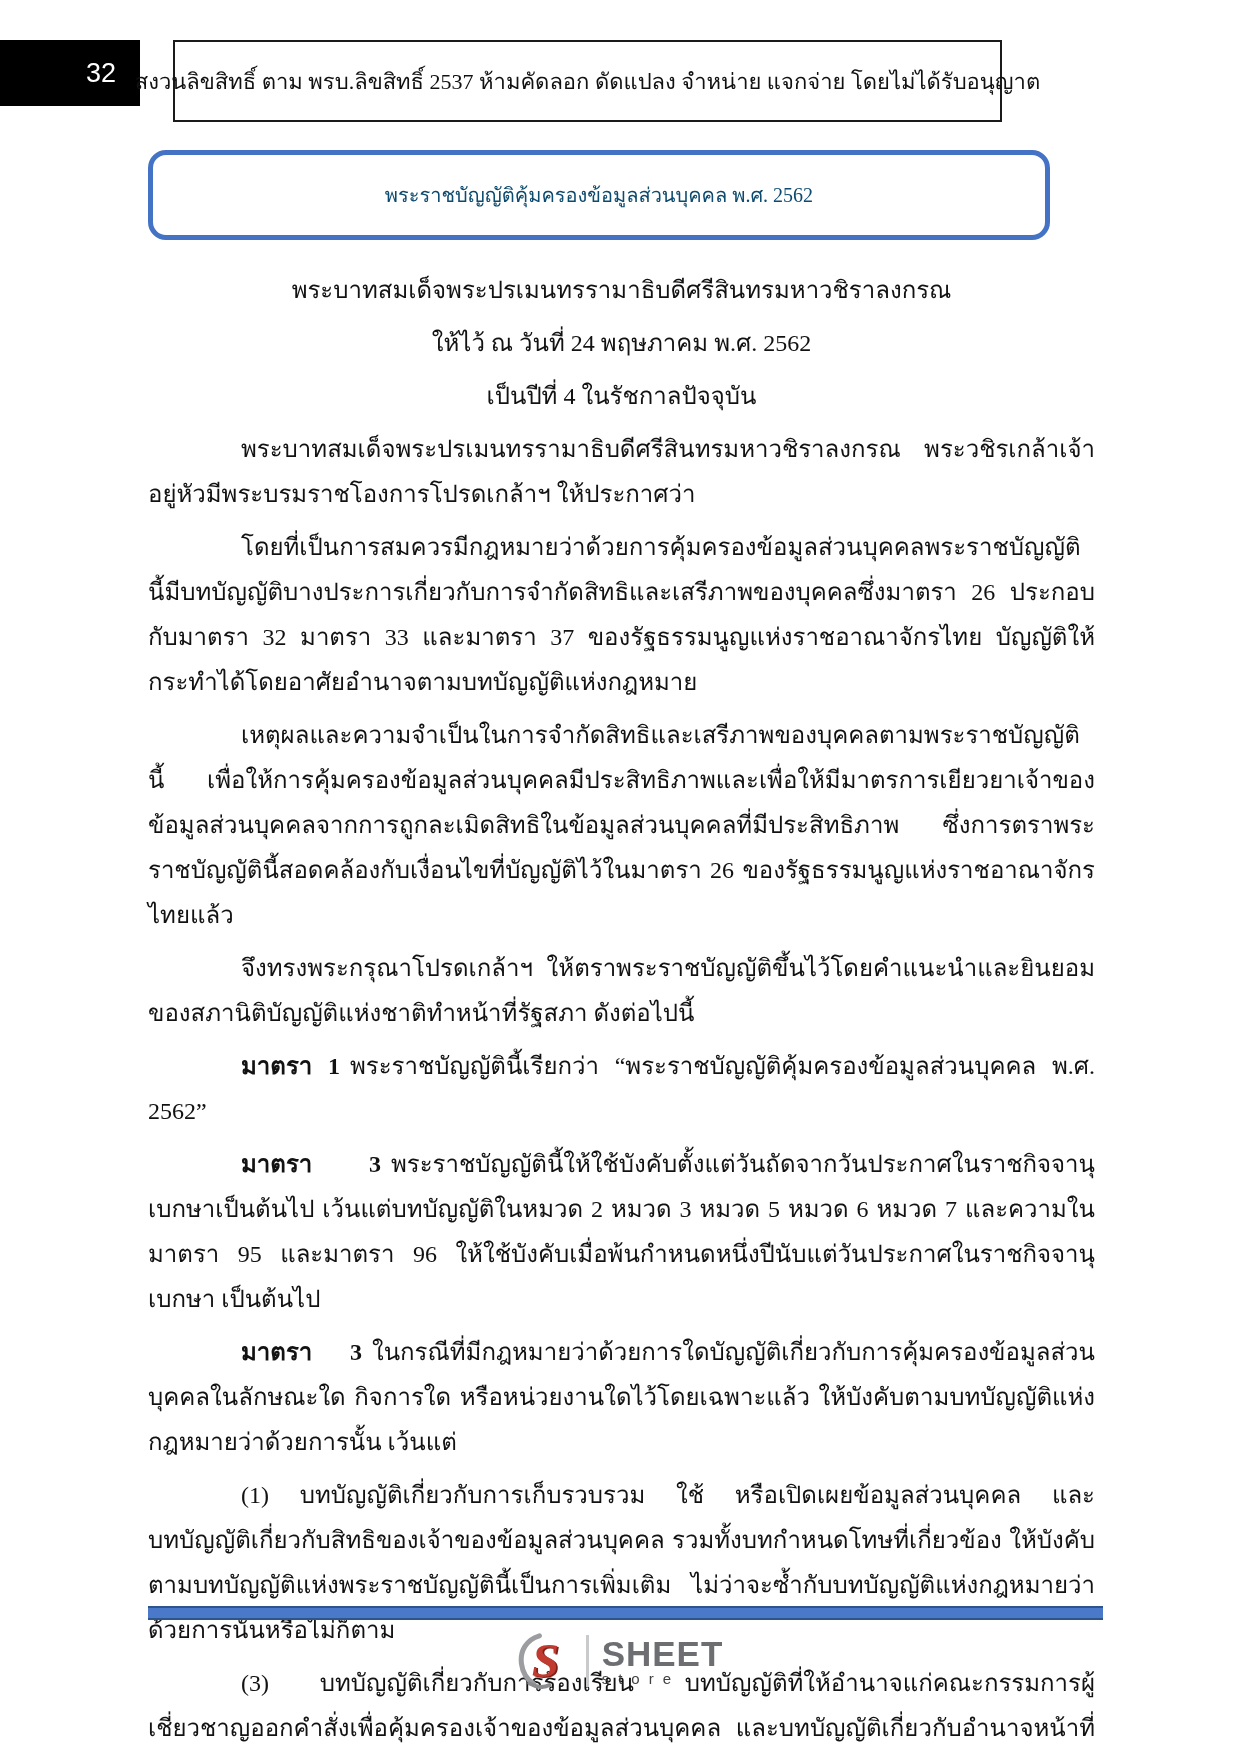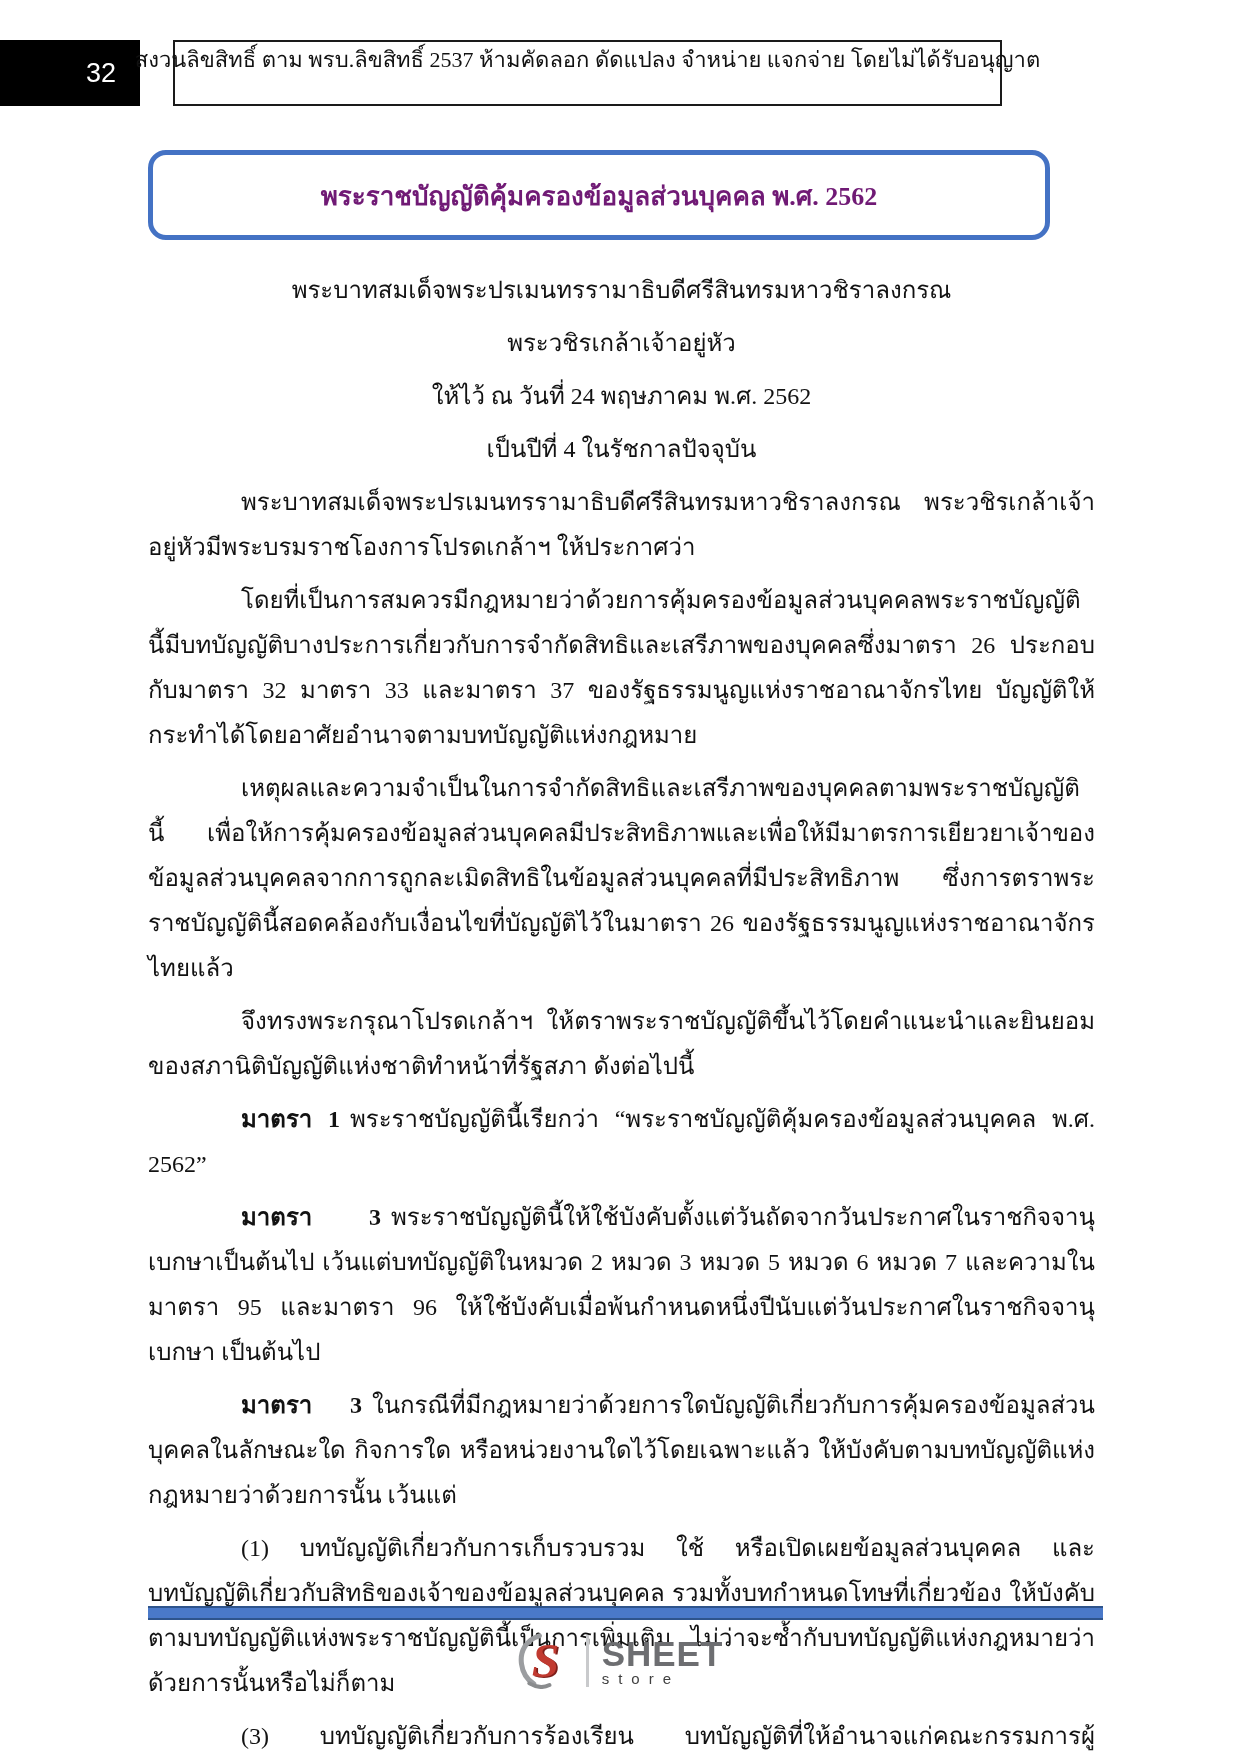--- a/index.html
+++ b/index.html
@@ -14,33 +14,33 @@
   
   .header-row{position:absolute;top:40px;left:0;width:1240px;height:66px;}
   .page-number-box{
     position:absolute;left:0;top:0;width:140px;height:66px;
     background:#000000;color:#ffffff;
     display:flex;align-items:center;justify-content:flex-end;
     padding-right:24px;box-sizing:border-box;
     font-size:27px;font-family:"Liberation Sans","DejaVu Sans",sans-serif;
   }
   .copyright-box{
-    position:absolute;left:173px;top:0;width:829px;height:66px;
+    position:absolute;left:173px;top:0;width:829px;height:82px;
     border:2px solid #1a1a1a;background:#ffffff;
-    display:flex;align-items:flex-start;justify-content:center;
+    display:flex;align-items:center;justify-content:center;
     box-sizing:border-box;font-size:22px;white-space:nowrap;
   }
   
   .title-box{
     position:absolute;left:148px;top:150px;width:902px;height:90px;
     border:5px solid #4472c4;border-radius:18px;background:#ffffff;
     display:flex;align-items:center;justify-content:center;
     box-sizing:border-box;
   }
-  .title-box .title{font-size:26px;font-weight:bold;color:#701a75;}
+  .title-box .title{font-size:20px;font-weight:normal;color:#0c4a6e;}
   
   .body{
     position:absolute;left:140px;top:260px;width:963px;
     font-size:24px;line-height:45px;color:#121212;
   }
   .body p{margin:8px;padding:0;}
   .center-line{text-align:center;}
   .para{text-align:justify;text-align-last:left;text-indent:93px;}
   .para .lead{font-weight:bold;margin-right:10px;}
   .para .lead:empty{display:none;margin:0;}
@@ -75,21 +75,20 @@
       <span>สงวนลิขสิทธิ์ ตาม พรบ.ลิขสิทธิ์ 2537 ห้ามคัดลอก ดัดแปลง จำหน่าย แจกจ่าย โดยไม่ได้รับอนุญาต</span>
     </div>
   </div>
 
   <div class="title-box">
     <span class="title">พระราชบัญญัติคุ้มครองข้อมูลส่วนบุคคล พ.ศ. 2562</span>
   </div>
 
   <div class="body">
     <p class="center-line">พระบาทสมเด็จพระปรเมนทรรามาธิบดีศรีสินทรมหาวชิราลงกรณ</p>
-    <p class="center-line">พระวชิรเกล้าเจ้าอยู่หัว</p>
     <p class="center-line">ให้ไว้ ณ วันที่ 24 พฤษภาคม พ.ศ. 2562</p>
     <p class="center-line">เป็นปีที่ 4 ในรัชกาลปัจจุบัน</p>
 
     <p class="para"><span>พระบาทสมเด็จพระปรเมนทรรามาธิบดีศรีสินทรมหาวชิราลงกรณ พระวชิรเกล้าเจ้าอยู่หัวมีพระบรมราชโองการโปรดเกล้าฯ ให้ประกาศว่า</span></p>
     <p class="para"><span>โดยที่เป็นการสมควรมีกฎหมายว่าด้วยการคุ้มครองข้อมูลส่วนบุคคลพระราชบัญญัตินี้มีบทบัญญัติบางประการเกี่ยวกับการจำกัดสิทธิและเสรีภาพของบุคคลซึ่งมาตรา 26 ประกอบกับมาตรา 32 มาตรา 33 และมาตรา 37 ของรัฐธรรมนูญแห่งราชอาณาจักรไทย บัญญัติให้กระทำได้โดยอาศัยอำนาจตามบทบัญญัติแห่งกฎหมาย</span></p>
     <p class="para"><span>เหตุผลและความจำเป็นในการจำกัดสิทธิและเสรีภาพของบุคคลตามพระราชบัญญัตินี้ เพื่อให้การคุ้มครองข้อมูลส่วนบุคคลมีประสิทธิภาพและเพื่อให้มีมาตรการเยียวยาเจ้าของข้อมูลส่วนบุคคลจากการถูกละเมิดสิทธิในข้อมูลส่วนบุคคลที่มีประสิทธิภาพ ซึ่งการตราพระราชบัญญัตินี้สอดคล้องกับเงื่อนไขที่บัญญัติไว้ในมาตรา 26 ของรัฐธรรมนูญแห่งราชอาณาจักรไทยแล้ว</span></p>
     <p class="para"><span>จึงทรงพระกรุณาโปรดเกล้าฯ ให้ตราพระราชบัญญัติขึ้นไว้โดยคำแนะนำและยินยอมของสภานิติบัญญัติแห่งชาติทำหน้าที่รัฐสภา ดังต่อไปนี้</span></p>
     <p class="para"><span class="lead">มาตรา 1</span><span>พระราชบัญญัตินี้เรียกว่า “พระราชบัญญัติคุ้มครองข้อมูลส่วนบุคคล พ.ศ. 2562”</span></p>
     <p class="para"><span class="lead">มาตรา 3</span><span>พระราชบัญญัตินี้ให้ใช้บังคับตั้งแต่วันถัดจากวันประกาศในราชกิจจานุเบกษาเป็นต้นไป เว้นแต่บทบัญญัติในหมวด 2 หมวด 3 หมวด 5 หมวด 6 หมวด 7 และความในมาตรา 95 และมาตรา 96 ให้ใช้บังคับเมื่อพ้นกำหนดหนึ่งปีนับแต่วันประกาศในราชกิจจานุเบกษา เป็นต้นไป</span></p>
     <p class="para"><span class="lead">มาตรา 3</span><span>ในกรณีที่มีกฎหมายว่าด้วยการใดบัญญัติเกี่ยวกับการคุ้มครองข้อมูลส่วนบุคคลในลักษณะใด กิจการใด หรือหน่วยงานใดไว้โดยเฉพาะแล้ว ให้บังคับตามบทบัญญัติแห่งกฎหมายว่าด้วยการนั้น เว้นแต่</span></p>

